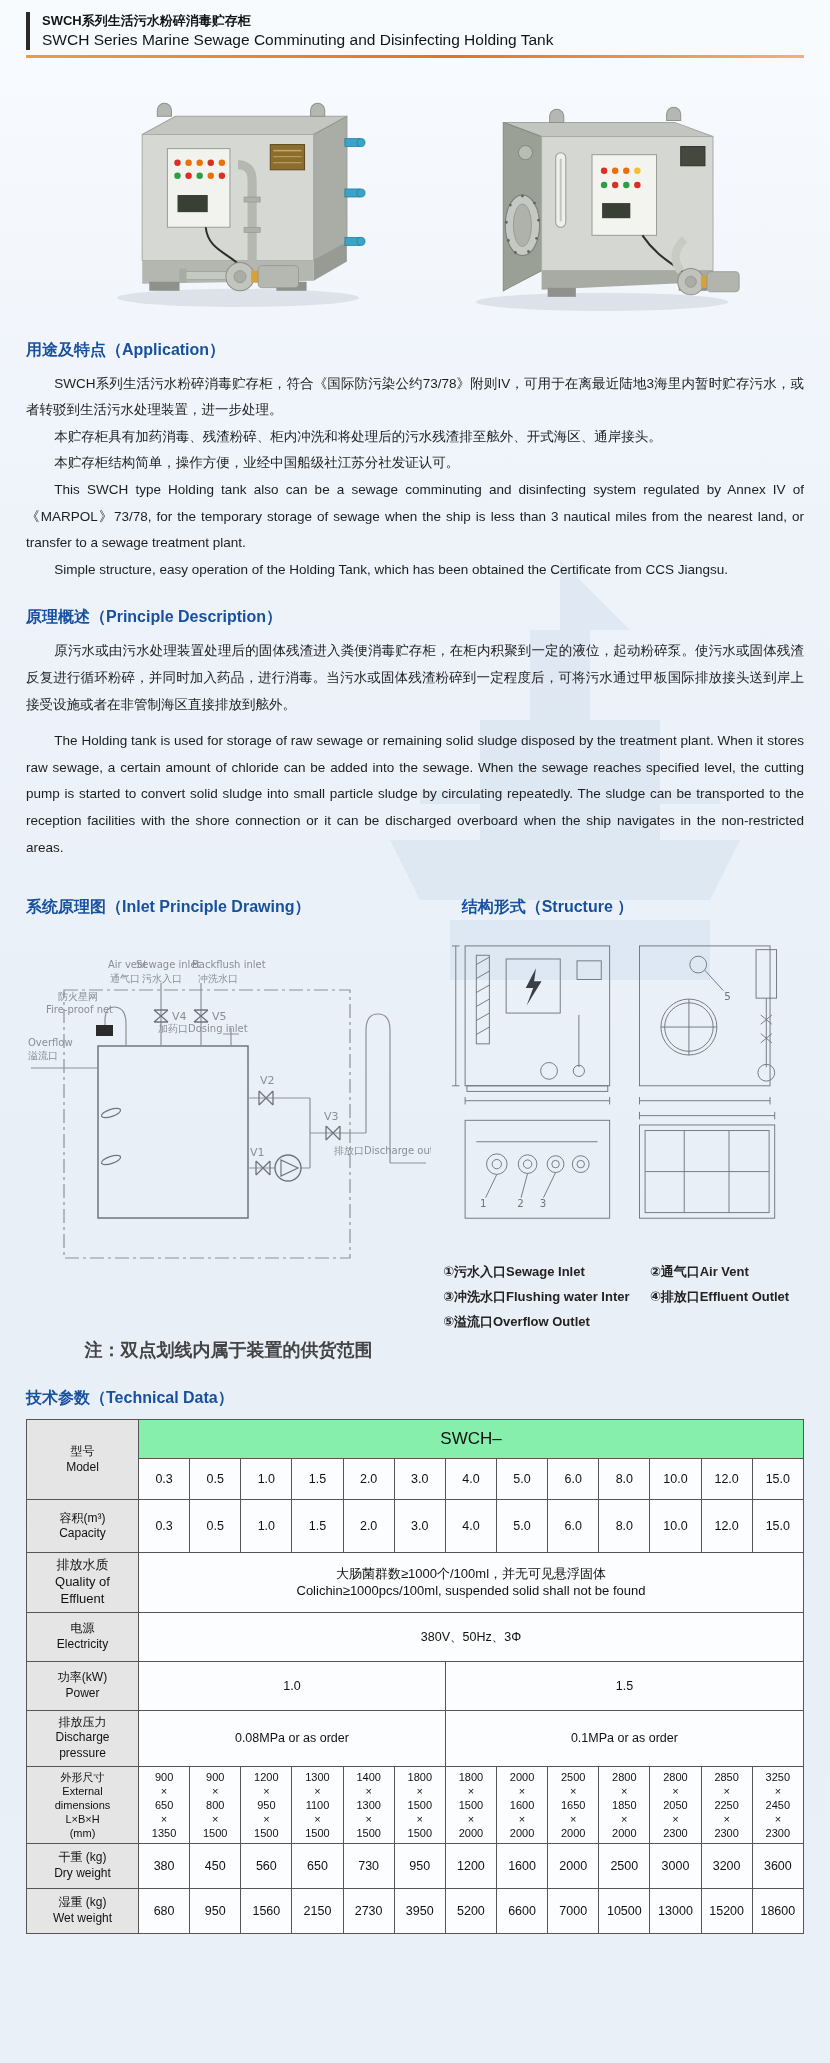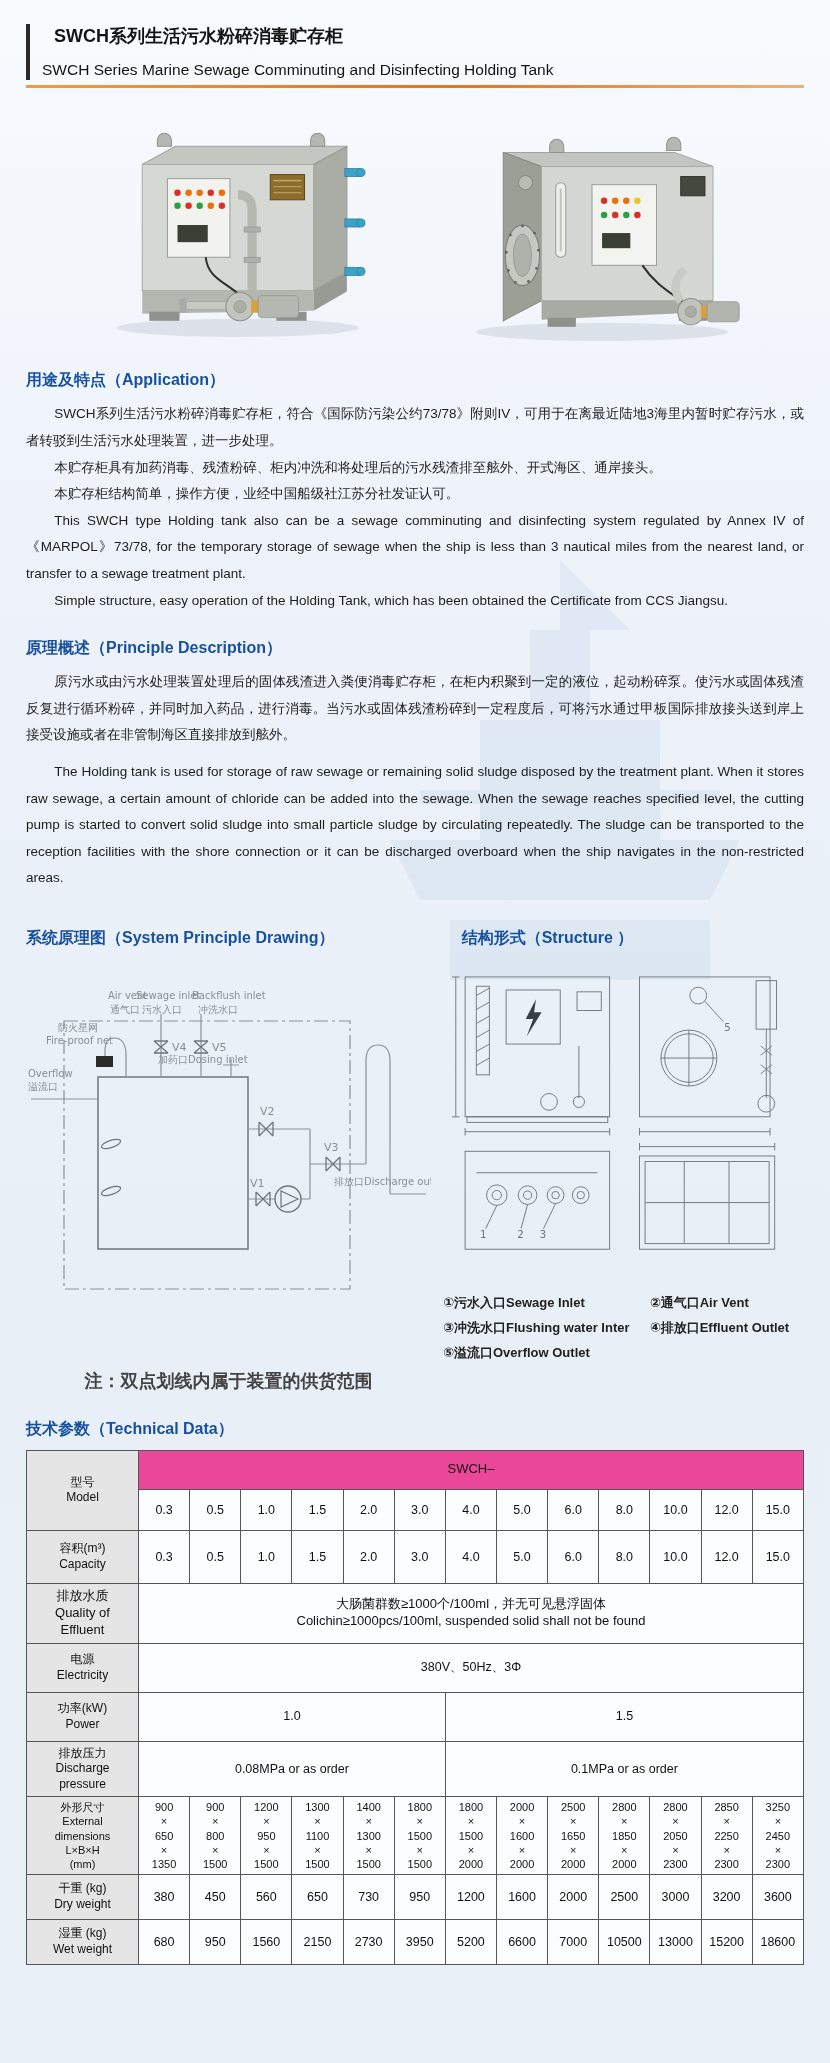--- a/index.html
+++ b/index.html
@@ -6,21 +6,21 @@
   .page{
     width:830px;height:2063px;margin:0 auto;position:relative;overflow:hidden;
     background:linear-gradient(180deg,#f8fbfe 0%,#eef3fa 25%,#e9eff7 60%,#eaf0f7 100%);
     font-family:"Liberation Sans","DejaVu Sans",sans-serif;color:#1c1c1c;
   }
   .inner{position:relative;padding:12px 26px 0;z-index:2;}
   .wm{position:absolute;z-index:1;opacity:.10;pointer-events:none;}
 
   
   .title-block{border-left:4px solid #2a2a2a;padding-left:12px;}
-  .title-zh{font-size:18px;font-weight:bold;margin:12px;line-height:1.35;color:#141414;}
+  .title-zh{font-size:13px;font-weight:bold;margin:0;line-height:1.35;color:#141414;}
   .title-en{font-size:15.5px;font-weight:normal;margin:0;line-height:1.3;color:#141414;}
   .rule-orange{height:3px;margin-top:5px;background:linear-gradient(90deg,#f09a46,#e4741f 55%,#f2b078);}
 
   
   .photos{display:flex;justify-content:center;gap:36px;margin:16px 0 4px;}
   .photo{display:block;}
 
   
   .sec-h{font-size:16px;font-weight:bold;color:#17509e;margin:24px 0 10px;}
   .para{font-size:13.5px;line-height:1.97;text-align:justify;text-indent:2.1em;margin:0;color:#1d1d1d;}
@@ -37,21 +37,21 @@
   .legend div{white-space:nowrap;}
   svg text.dlab{font-family:"DejaVu Sans",sans-serif;fill:#8a8f96;font-size:10px;}
   svg text.vlab{font-family:"DejaVu Sans",sans-serif;fill:#8a8f96;font-size:11px;}
   svg text.clab{font-family:"DejaVu Sans",sans-serif;fill:#6e747c;font-size:11px;}
 
   
   .tech-table{border-collapse:collapse;width:100%;margin-top:10px;table-layout:fixed;background:#fff;}
   .tech-table td{border:1.5px solid #555;text-align:center;vertical-align:middle;
     font-size:12.5px;color:#111;white-space:pre-line;padding:4px 1px;background:#fcfdfe;line-height:1.3;}
   .tech-table td.lbl{background:#e5e5e5;font-size:12px;line-height:1.3;padding:4px 2px;}
-  .tech-table td.series{background:#ec4899;height:30px;font-size:13px;}
+  .tech-table td.series{background:#86efac;height:30px;font-size:17px;}
   .tech-table tr.r-models td{height:32px;}
   .tech-table tr.r-capacity td{height:44px;}
   .tech-table tr.r-effluent td{height:48px;font-size:13px;}
   .tech-table tr.r-electric td{height:40px;}
   .tech-table tr.r-power td{height:40px;}
   .tech-table tr.r-pressure td{height:44px;}
   .tech-table tr.r-dims td{font-size:11px;line-height:1.28;padding:3px 0;}
   .tech-table tr.r-dry td{height:36px;}
   .tech-table tr.r-wet td{height:36px;}
 </style>
@@ -197,21 +197,21 @@
     <p class="para">本贮存柜具有加药消毒、残渣粉碎、柜内冲洗和将处理后的污水残渣排至舷外、开式海区、通岸接头。</p>
     <p class="para">本贮存柜结构简单，操作方便，业经中国船级社江苏分社发证认可。</p>
     <p class="para">This SWCH type Holding tank also can be a sewage comminuting and disinfecting system regulated by Annex IV of 《MARPOL》73/78, for the temporary storage of sewage when the ship is less than 3 nautical miles from the nearest land, or transfer to a sewage treatment plant.</p>
     <p class="para">Simple structure, easy operation of the Holding Tank, which has been obtained the Certificate from CCS Jiangsu.</p>
 
     <div class="sec-h">原理概述（Principle Description）</div>
     <p class="para">原污水或由污水处理装置处理后的固体残渣进入粪便消毒贮存柜，在柜内积聚到一定的液位，起动粉碎泵。使污水或固体残渣反复进行循环粉碎，并同时加入药品，进行消毒。当污水或固体残渣粉碎到一定程度后，可将污水通过甲板国际排放接头送到岸上接受设施或者在非管制海区直接排放到舷外。</p>
     <p class="para" style="margin-top:10px;">The Holding tank is used for storage of raw sewage or remaining solid sludge disposed by the treatment plant. When it stores raw sewage, a certain amount of chloride can be added into the sewage. When the sewage reaches specified level, the cutting pump is started to convert solid sludge into small particle sludge by circulating repeatedly. The sludge can be transported to the reception facilities with the shore connection or it can be discharged overboard when the ship navigates in the non-restricted areas.</p>
 
     <div class="diag-head">
-      <div class="h-left sec-h" style="margin:18px 0 6px;">系统原理图（System Principle Drawing）</div>
+      <div class="h-left sec-h" style="margin:18px 0 6px;">系统原理图（Inlet Principle Drawing）</div>
       <div class="h-right sec-h" style="margin:18px 0 6px;">结构形式（Structure ）</div>
     </div>
 
     <div class="diagrams">
 
       <div class="diag-left">
         <svg width="405" height="400" viewBox="0 0 405 400">
           <g stroke="#8d929a" fill="none" stroke-width="1.2">
             <rect x="38" y="62" width="286" height="268" stroke-dasharray="14 4 3 4"></rect>
             <rect x="72" y="118" width="150" height="172" stroke="#70757d" stroke-width="1.5"></rect>

